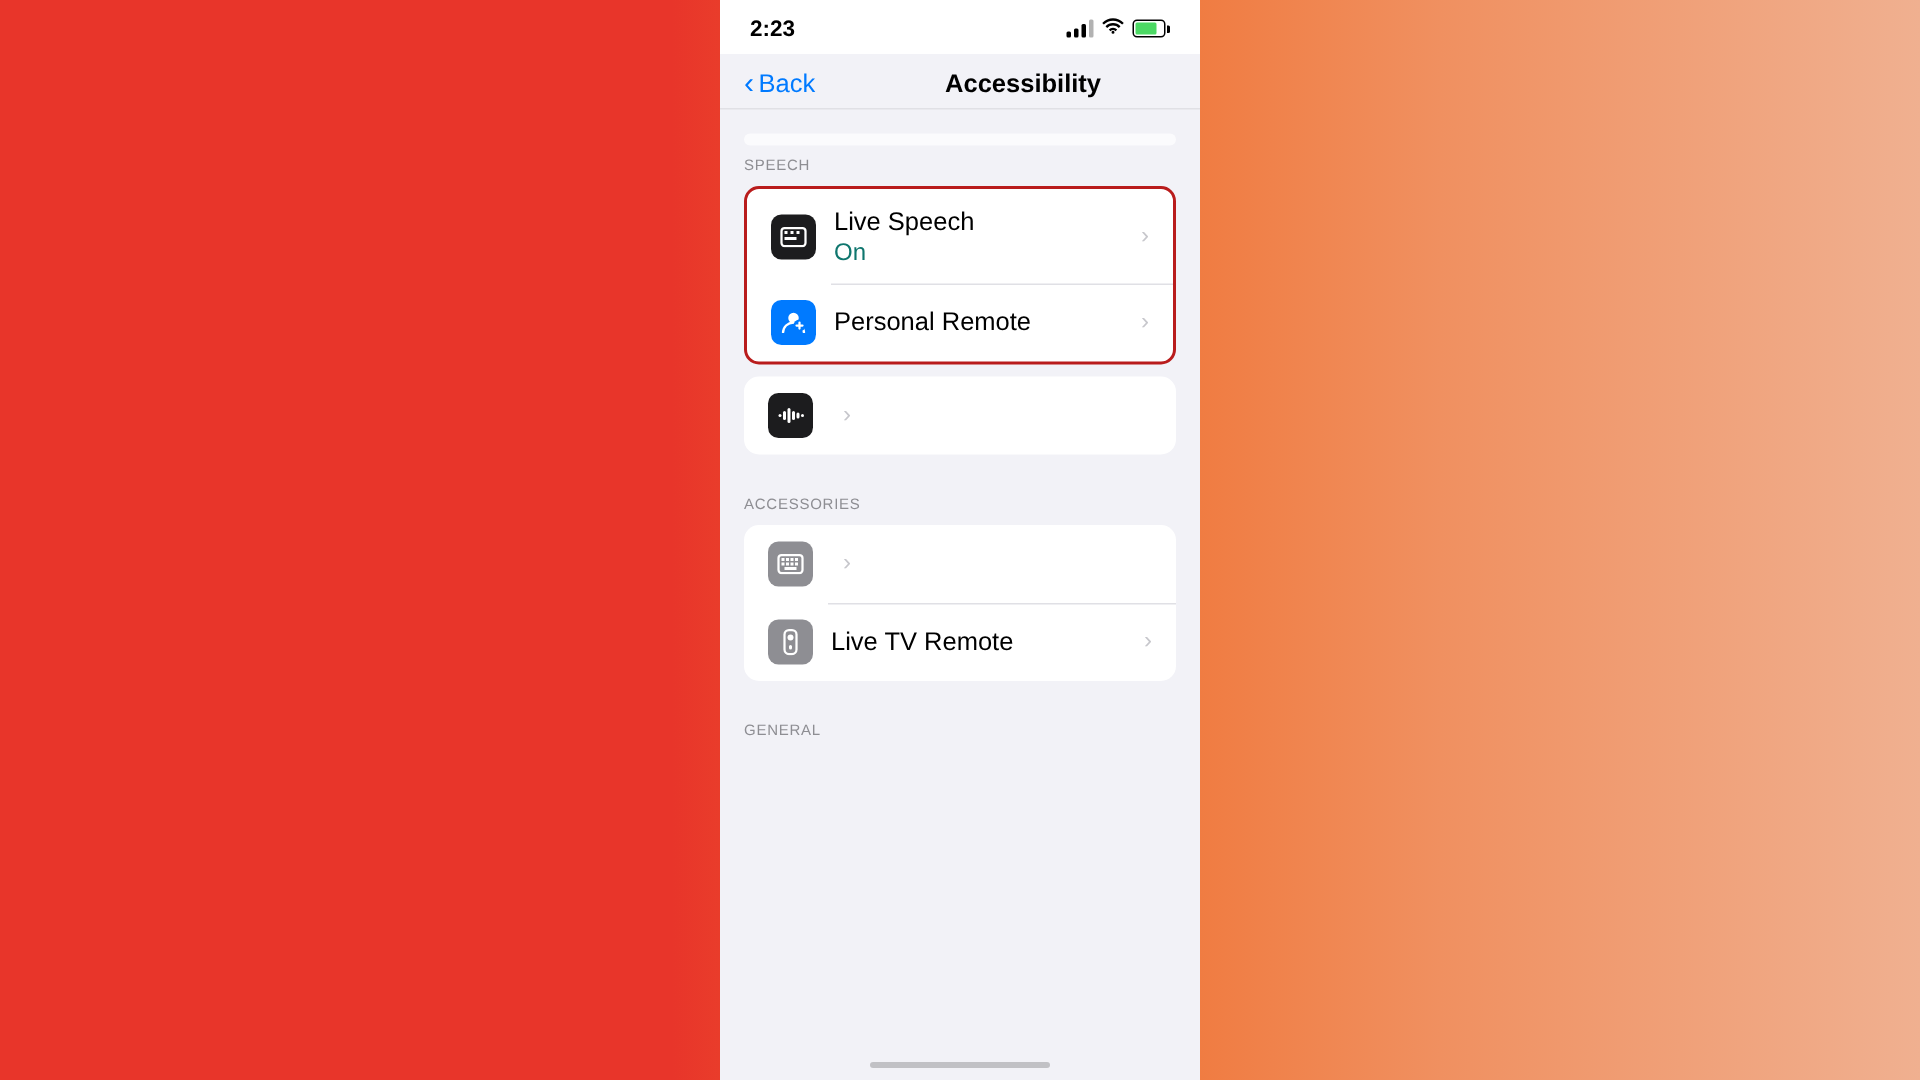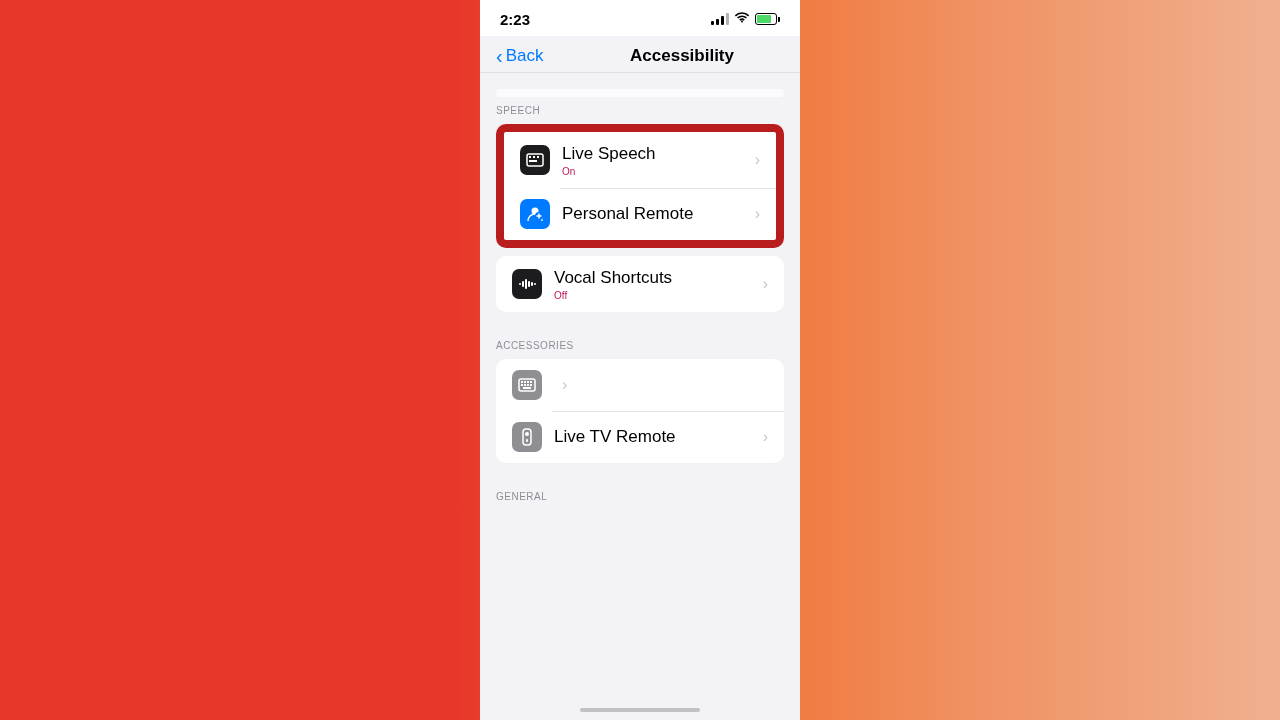--- a/index.html
+++ b/index.html
@@ -153,21 +153,21 @@
     }
 
     .settings-group {
       background: #fff;
       border-radius: 10px;
       margin: 0 16px 8px;
       overflow: hidden;
     }
 
     .settings-group.highlighted {
-      border: 8px solid #b91c1c;
+      border: 2px solid #b91c1c;
       border-radius: 10px;
     }
 
     .settings-row {
       display: flex;
       align-items: center;
       padding: 11px 16px;
       cursor: pointer;
       position: relative;
     }
@@ -215,22 +215,22 @@
       flex-direction: column;
     }
 
     .row-title {
       font-size: 17px;
       color: #000;
       line-height: 1.3;
     }
 
     .row-subtitle {
-      font-size: 10px;
-      color: #be185d;
+      font-size: 16px;
+      color: #0f766e;
       margin-top: 1px;
     }
 
     .row-chevron {
       color: #c7c7cc;
       font-size: 16px;
       margin-left: 8px;
       font-weight: 500;
     }
 
@@ -350,24 +350,20 @@
       <div class="settings-row">
         <div class="row-icon dark-bg">
           <svg width="18" height="14" viewBox="0 0 18 14" fill="none">
             <rect x="1" y="6" width="2" height="2" rx="1" fill="white"></rect>
             <rect x="4" y="4" width="2" height="6" rx="1" fill="white"></rect>
             <rect x="7" y="2" width="2" height="10" rx="1" fill="white"></rect>
             <rect x="10" y="4" width="2" height="6" rx="1" fill="white"></rect>
             <rect x="13" y="5" width="2" height="4" rx="1" fill="white"></rect>
             <rect x="16" y="6" width="2" height="2" rx="1" fill="white"></rect>
           </svg>
-        </div>
-        <div class="row-content">
-          <span class="row-title">Vocal Shortcuts</span>
-          <span class="row-subtitle">Off</span>
         </div>
         <span class="row-chevron">›</span>
       </div>
     </div>
 
     <div class="spacer"></div>
 
     <div class="section-header">ACCESSORIES</div>
     <div class="settings-group">
 

